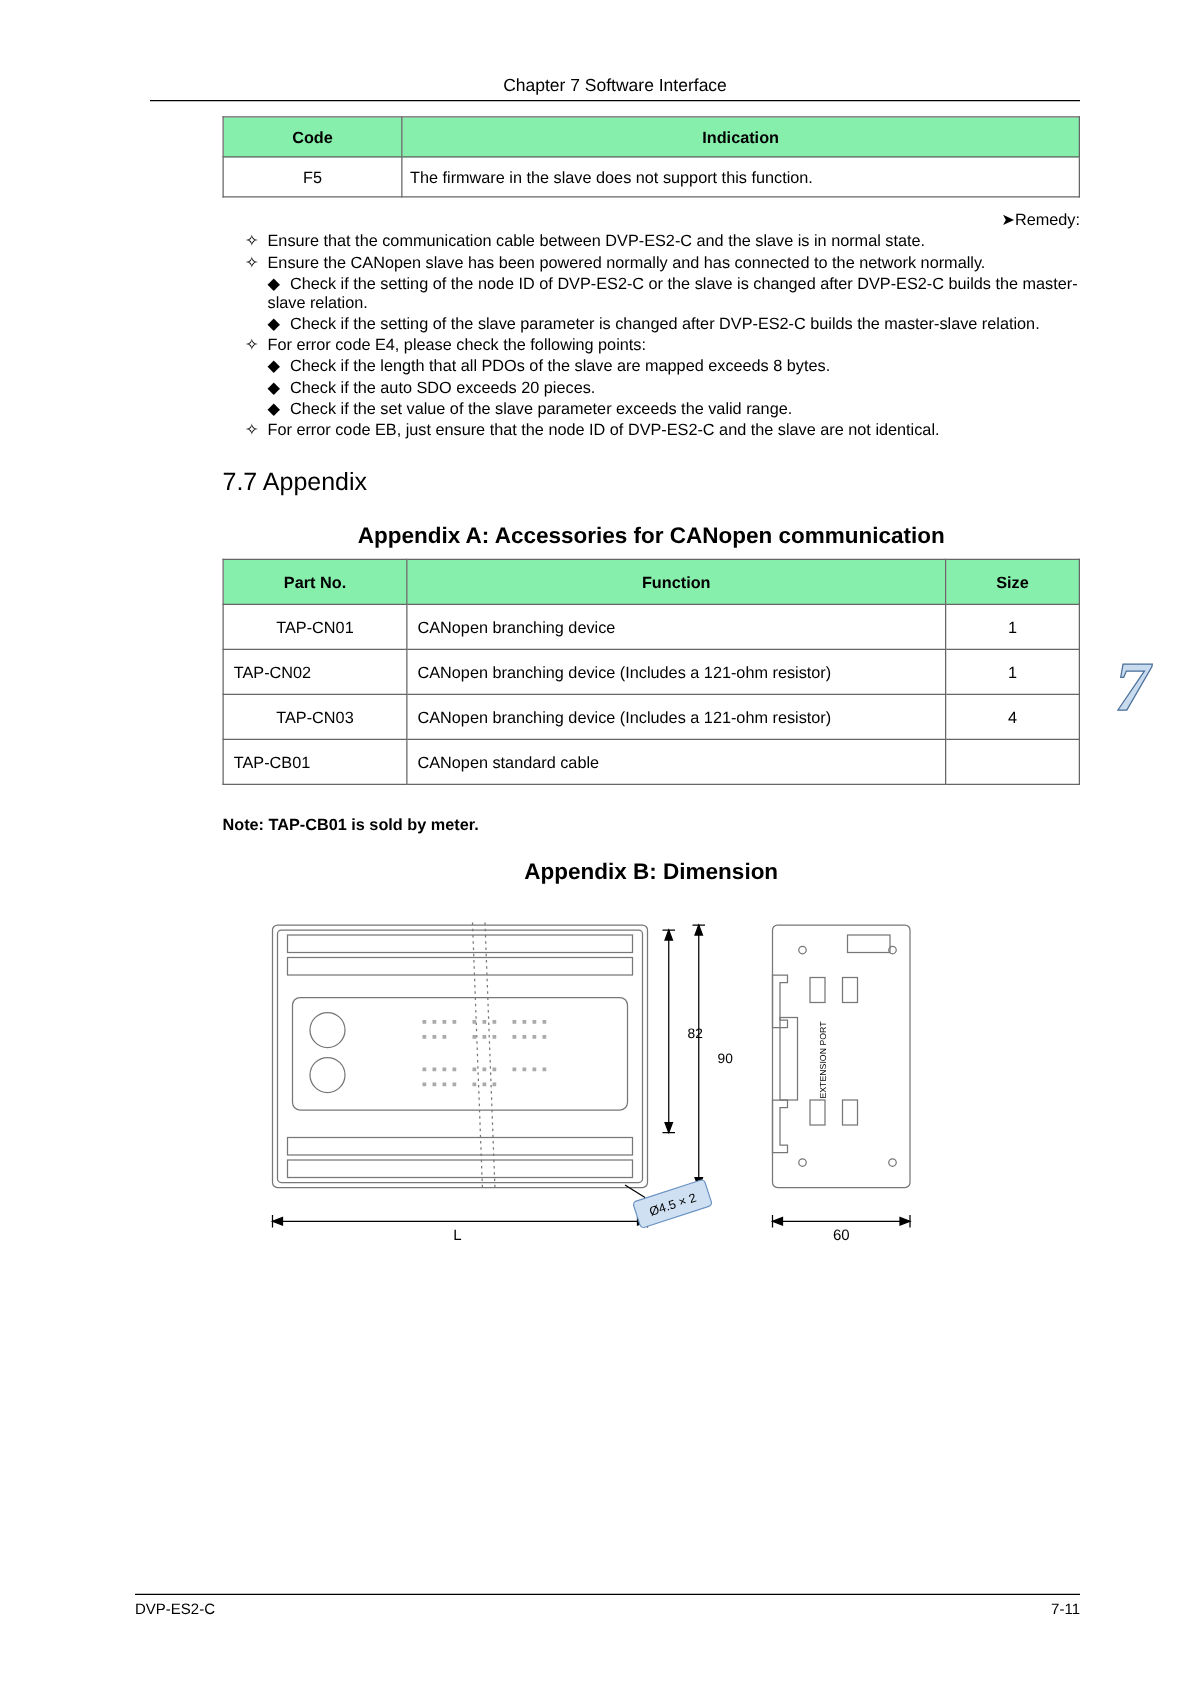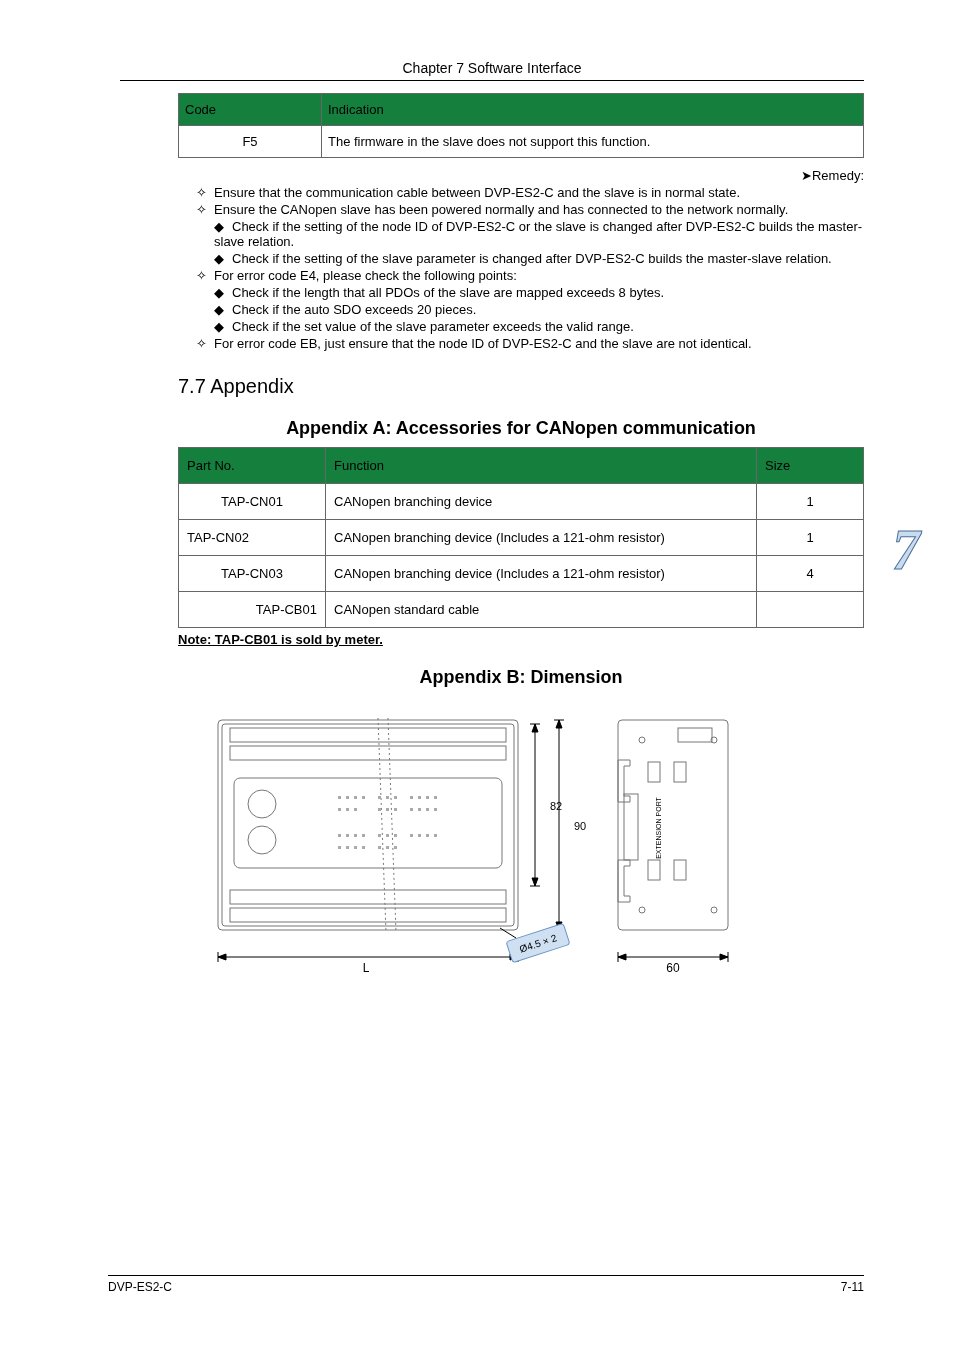--- a/index.html
+++ b/index.html
@@ -47,23 +47,23 @@
   width: 100%;
   font-size: 13px;
 }
 th, td {
   border: 1px solid #666;
   padding: 10px 8px;
   text-align: left;
   vertical-align: middle;
 }
 th {
-  background: #15803d;
-  font-weight: normal;
-  text-align: left;
+  background: #86efac;
+  font-weight: bold;
+  text-align: center;
 }
 .small-table th, .small-table td {
   padding: 8px 6px;
 }
 
 .bullet-list { margin: 10px 0 0 0; padding: 0; }
 .bullet-list li { list-style: none; margin: 2px 0; }
 .b0 { padding-left: 0px; text-align: right;  }
 .b1 { padding-left: 18px; }
 .b2 { padding-left: 36px; }
@@ -75,22 +75,21 @@
   margin: 24px 0 8px 0;
 }
 h3.subsection {
   font-size: 18px;
   font-weight: bold;
   margin: 20px 0 8px 0;
   text-align: center;
 }
 .note {
   font-weight: bold;
-  margin-top: 4px;
-  text-decoration: underline;
+  margin-top: 24px;
 }
 .big7 {
   position: absolute;
   right: 34px;
   top: 518px;
   font-size: 56px;
   font-family: Georgia, "Times New Roman", serif;
   font-style: italic;
   font-weight: bold;
   color: #c9dbef;
@@ -163,21 +162,21 @@
           <td style="">TAP-CN02</td>
           <td>CANopen branching device (Includes a 121-ohm resistor)</td>
           <td style="text-align:center">1</td>
         </tr>
         <tr>
           <td style="text-align:center">TAP-CN03</td>
           <td>CANopen branching device (Includes a 121-ohm resistor)</td>
           <td style="text-align:center">4</td>
         </tr>
         <tr>
-          <td style="text-align:right">TAP-CB01</td>
+          <td style="text-align:left">TAP-CB01</td>
           <td>CANopen standard cable</td>
           <td style="text-align:center"></td>
         </tr>
       </tbody>
     </table>
 
     <div class="note">Note: TAP-CB01 is sold by meter.</div>
 
     <h3 class="subsection">Appendix B: Dimension</h3>
 

